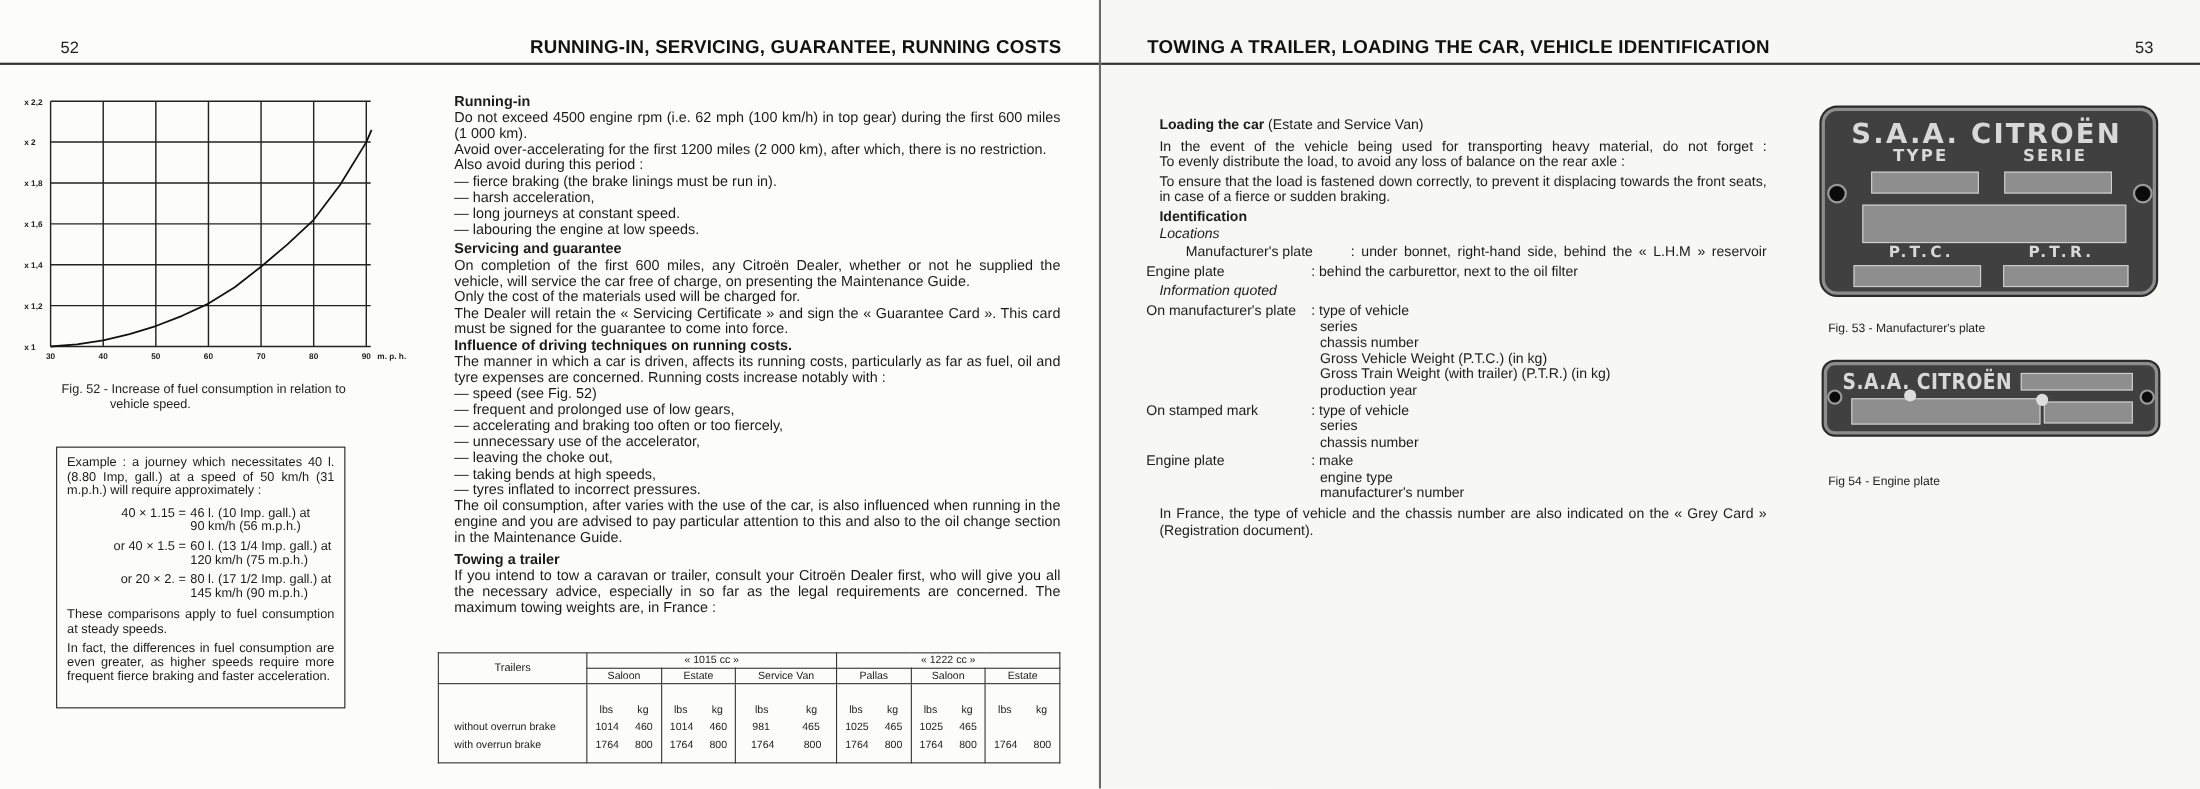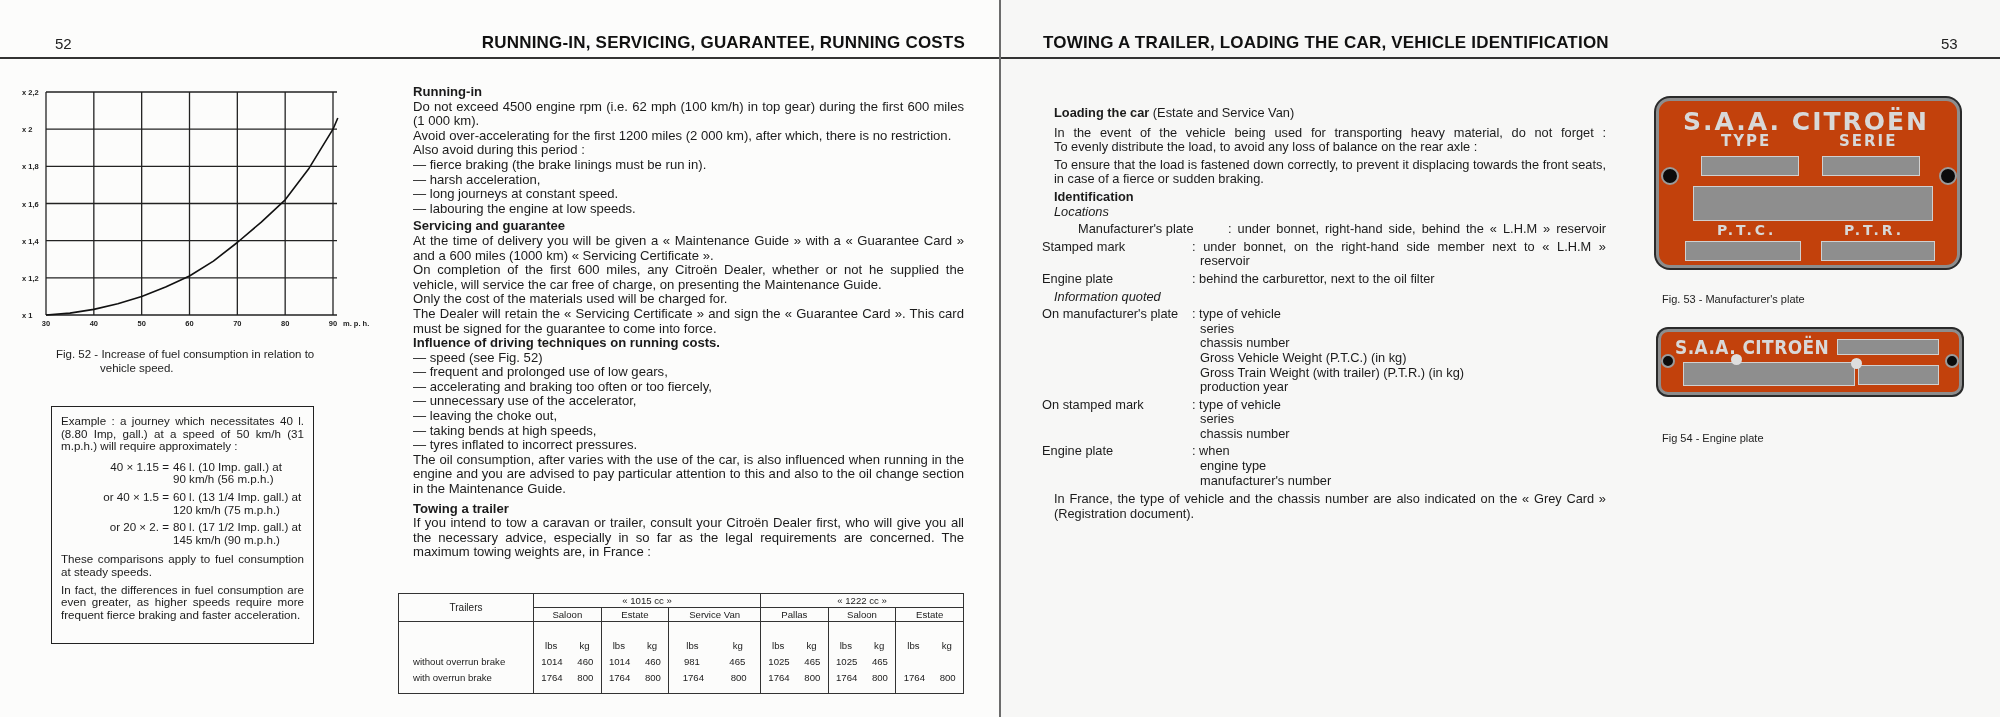--- a/index.html
+++ b/index.html
@@ -23,21 +23,21 @@
   #example-box { position:absolute; left:51px; top:406px; width:263px; height:238px; border:1.5px solid #222; padding:8px 9px; box-sizing:border-box; font-size:11.6px; line-height:12.6px; color:#1b1b1b; }
   #example-box p { margin:0; }
   .eq { display:flex; margin-top:5px; }
   .eq .lhs { width:108px; text-align:right; padding-right:4px; white-space:nowrap; }
   .eq .rhs { flex:1; }
   
   #tow-table { position:absolute; left:398px; top:593px; width:566px; height:101px; border-collapse:collapse; font-size:9.6px; color:#1b1b1b; }
   #tow-table td { border:1.2px solid #333; text-align:center; padding:0; }
   .cellpair { display:flex; justify-content:space-around; line-height:16px; }
   
-  .plate { position:absolute; background:#c2410c; border:3px solid #8d8d8d; box-shadow:0 0 0 2px #2a2a2a; }
+  .plate { position:absolute; background:#404040; border:3px solid #8d8d8d; box-shadow:0 0 0 2px #2a2a2a; }
   .plate-text { position:absolute; color:#d8d8d8; font-weight:bold; font-family:"DejaVu Sans", sans-serif; }
   .slot { position:absolute; background:#8e8e8e; border:1.5px solid #d0d0d0; }
   .hole { position:absolute; border-radius:50%; background:#0b0b0b; border:2px solid #9a9a9a; }
   .rivet { position:absolute; border-radius:50%; background:#dedede; }
 </style>
 </head>
 <body>
 
 <div id="left-page" class="page">
   <div class="page-num" style="left:55px;">52</div>
@@ -114,26 +114,26 @@
     <p class="h">Running-in</p>
     <p style="text-align:justify;">Do not exceed 4500 engine rpm (i.e. 62 mph (100 km/h) in top gear) during the first 600 miles (1 000 km).</p>
     <p>Avoid over-accelerating for the first 1200 miles (2 000 km), after which, there is no restriction.</p>
     <p>Also avoid during this period :</p>
     <p class="dash">— fierce braking (the brake linings must be run in).</p>
     <p class="dash">— harsh acceleration,</p>
     <p class="dash">— long journeys at constant speed.</p>
     <p class="dash">— labouring the engine at low speeds.</p>
 
     <p class="h" style="margin-top:3px;">Servicing and guarantee</p>
-    <p style="text-align:justify;">At the time of delivery you will be given a « Maintenance Guide » with a « Guarantee Card » and a 600 miles (1000 km) « Servicing Certificate ».</p>
     <p style="text-align:justify;">On completion of the first 600 miles, any Citroën Dealer, whether or not he supplied the vehicle, will service the car free of charge, on presenting the Maintenance Guide.</p>
     <p>Only the cost of the materials used will be charged for.</p>
     <p style="text-align:justify;">The Dealer will retain the « Servicing Certificate » and sign the « Guarantee Card ». This card must be signed for the guarantee to come into force.</p>
 
     <p class="h">Influence of driving techniques on running costs.</p>
+    <p style="text-align:justify;">The manner in which a car is driven, affects its running costs, particularly as far as fuel, oil and tyre expenses are concerned. Running costs increase notably with :</p>
     <p class="dash">— speed (see Fig. 52)</p>
     <p class="dash">— frequent and prolonged use of low gears,</p>
     <p class="dash">— accelerating and braking too often or too fiercely,</p>
     <p class="dash">— unnecessary use of the accelerator,</p>
     <p class="dash">— leaving the choke out,</p>
     <p class="dash">— taking bends at high speeds,</p>
     <p class="dash">— tyres inflated to incorrect pressures.</p>
     <p style="text-align:justify;">The oil consumption, after varies with the use of the car, is also influenced when running in the engine and you are advised to pay particular attention to this and also to the oil change section in the Maintenance Guide.</p>
 
     <p class="h" style="margin-top:5px;">Towing a trailer</p>
@@ -264,27 +264,20 @@
     <p class="h" style="margin-top:3px;">Identification</p>
     <p style="font-style:italic;">Locations</p>
     <div id="locations">
         <div style="display: flex; margin-top: 3px; margin-left: 36px;">
           <div style="width: 150px; flex: 0 0 150px;">Manufacturer's plate</div>
           <div style="flex: 1 1 0%;">
             <div style="text-align: justify; text-align-last: justify;">: under bonnet, right-hand side, behind the « L.H.M » reservoir</div>
           </div>
         </div>
         <div style="display: flex; margin-top: 3px;">
-          <div style="width: 150px; flex: 0 0 150px;">Stamped mark</div>
-          <div style="flex: 1 1 0%;">
-            <div style="text-align: justify; text-align-last: justify;">: under bonnet, on the right-hand side member next to « L.H.M »</div>
-            <div style="padding-left: 8px;">reservoir</div>
-          </div>
-        </div>
-        <div style="display: flex; margin-top: 3px;">
           <div style="width: 150px; flex: 0 0 150px;">Engine plate</div>
           <div style="flex: 1 1 0%;">
             <div>: behind the carburettor, next to the oil filter</div>
           </div>
         </div>
       </div>
     <p style="font-style:italic;margin-top:3px;">Information quoted</p>
     <div id="info">
         <div style="display: flex; margin-top: 3px;">
           <div style="width: 150px; flex: 0 0 150px;">On manufacturer's plate</div>
@@ -301,21 +294,21 @@
           <div style="width: 150px; flex: 0 0 150px;">On stamped mark</div>
           <div style="flex: 1 1 0%;">
             <div>: type of vehicle</div>
             <div style="padding-left: 8px;">series</div>
             <div style="padding-left: 8px;">chassis number</div>
           </div>
         </div>
         <div style="display: flex; margin-top: 3px;">
           <div style="width: 150px; flex: 0 0 150px;">Engine plate</div>
           <div style="flex: 1 1 0%;">
-            <div>: when</div>
+            <div>: make</div>
             <div style="padding-left: 8px;">engine type</div>
             <div style="padding-left: 8px;">manufacturer's number</div>
           </div>
         </div>
       </div>
     <p style="margin-top:4px;text-align:justify;">In France, the type of vehicle and the chassis number are also indicated on the « Grey Card » (Registration document).</p>
   </div>
 
   <div class="plate" style="left:655px;top:98px;width:298px;height:164px;border-radius:14px;">
     <div class="plate-text" style="left:24px;top:6px;font-size:25px;letter-spacing:2px;">S.A.A. CITROËN</div>

